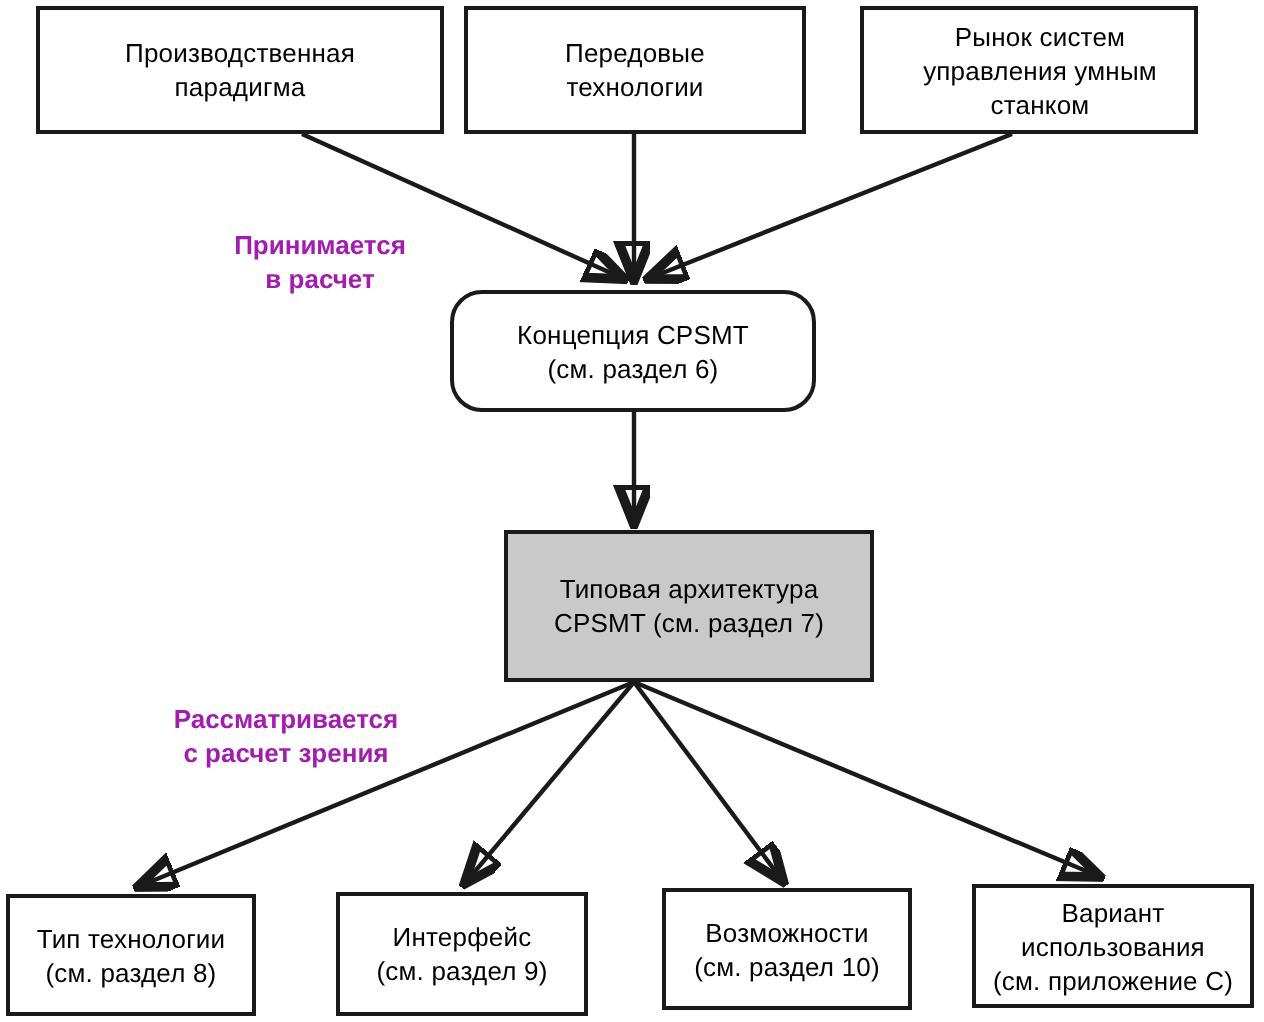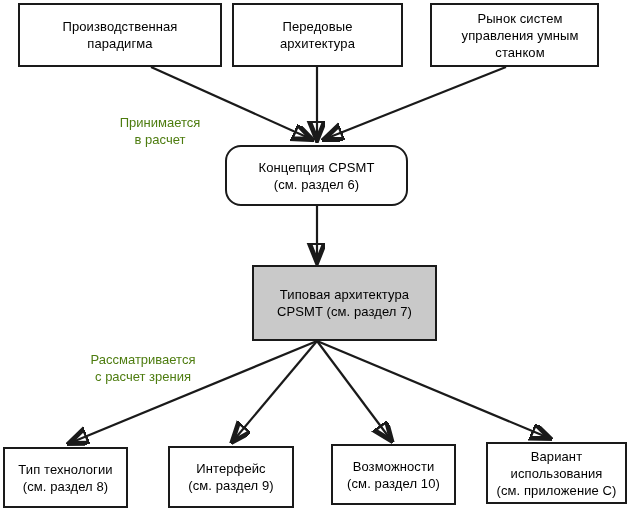--- a/index.html
+++ b/index.html
@@ -34,26 +34,27 @@
     background: #c9c9c9;
   }
   .node .node-text {
     display: block;
     padding: 0 6px;
     white-space: pre-line;
   }
   .edge-label {
     position: absolute;
     text-align: center;
-    color: #4d7c0f;
+    color: #a21caf;
     font-size: 13px;
     line-height: 17px;
     white-space: pre-line;
     z-index: 4;
     background: transparent;
+    font-weight: bold;
   }
   svg#edges {
     position: absolute;
     left: 0;
     top: 0;
     width: 632px;
     height: 511px;
     z-index: 2;
     pointer-events: none;
   }
@@ -89,21 +90,21 @@
     <line x1="317" y1="341" x2="549" y2="438" marker-end="url(#arrowhead)"></line>
   </svg>
 
   <div class="node" style="left:18px; top:3px; width:204px; height:64px;">
     <span class="node-text">Производственная
 парадигма</span>
   </div>
 
   <div class="node" style="left:232px; top:3px; width:171px; height:64px;">
     <span class="node-text">Передовые
-архитектура</span>
+технологии</span>
   </div>
 
   <div class="node" style="left:430px; top:3px; width:169px; height:64px;padding-left:11px;">
     <span class="node-text">Рынок систем
 управления умным
 станком</span>
   </div>
 
   <div class="edge-label" style="left:100px; top:114px; width:120px;">Принимается
 в расчет</div>

